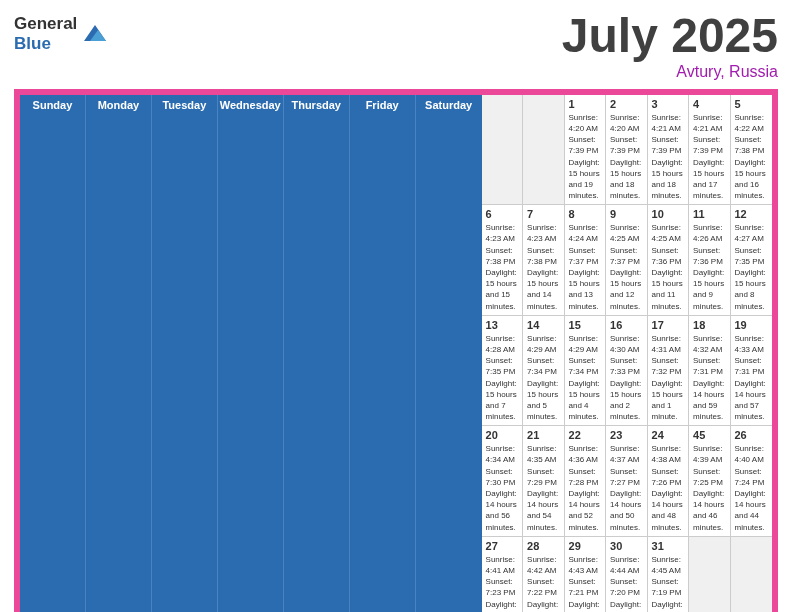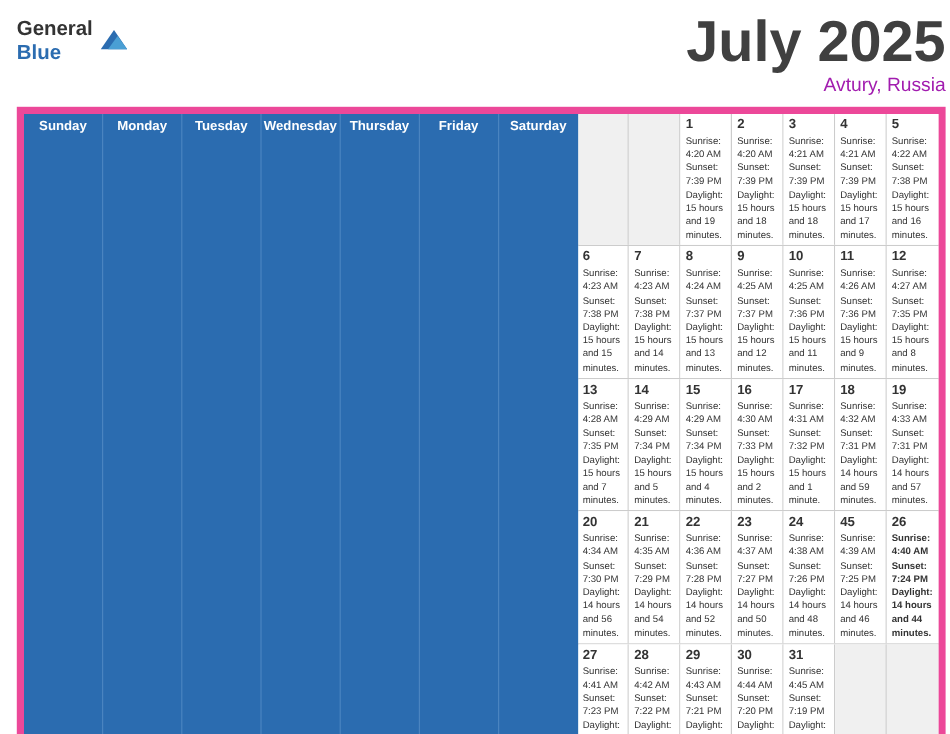--- a/index.html
+++ b/index.html
@@ -6,21 +6,21 @@
     body {
       width: 792px;
       height: 612px;
       font-family: Arial, Helvetica, sans-serif;
       background: #fff;
       overflow: hidden;
     }
     .page {
       width: 792px;
       height: 612px;
-      padding: 10px 4px 10px 14px;
+      padding: 10px 14px 10px 14px;
       display: flex;
       flex-direction: column;
     }
     .header {
       display: flex;
       justify-content: space-between;
       align-items: flex-start;
       margin-bottom: 8px;
     }
     .logo {
@@ -322,21 +322,21 @@
           </div>
           <div class="cal-cell">
             <div class="day-num">45</div>
             <div class="cell-info" style="white-space: pre-line;">Sunrise: 4:39 AM
 Sunset: 7:25 PM
 Daylight: 14 hours
 and 46 minutes.</div>
           </div>
           <div class="cal-cell">
             <div class="day-num">26</div>
-            <div class="cell-info" style="white-space: pre-line; font-weight: bold;">Sunrise: 4:40 AM
+            <div class="cell-info" style="white-space: pre-line;">Sunrise: 4:40 AM
 Sunset: 7:24 PM
 Daylight: 14 hours
 and 44 minutes.</div>
           </div>
         </div>
         <div class="cal-row">
           <div class="cal-cell">
             <div class="day-num">27</div>
             <div class="cell-info" style="white-space: pre-line;">Sunrise: 4:41 AM
 Sunset: 7:23 PM

